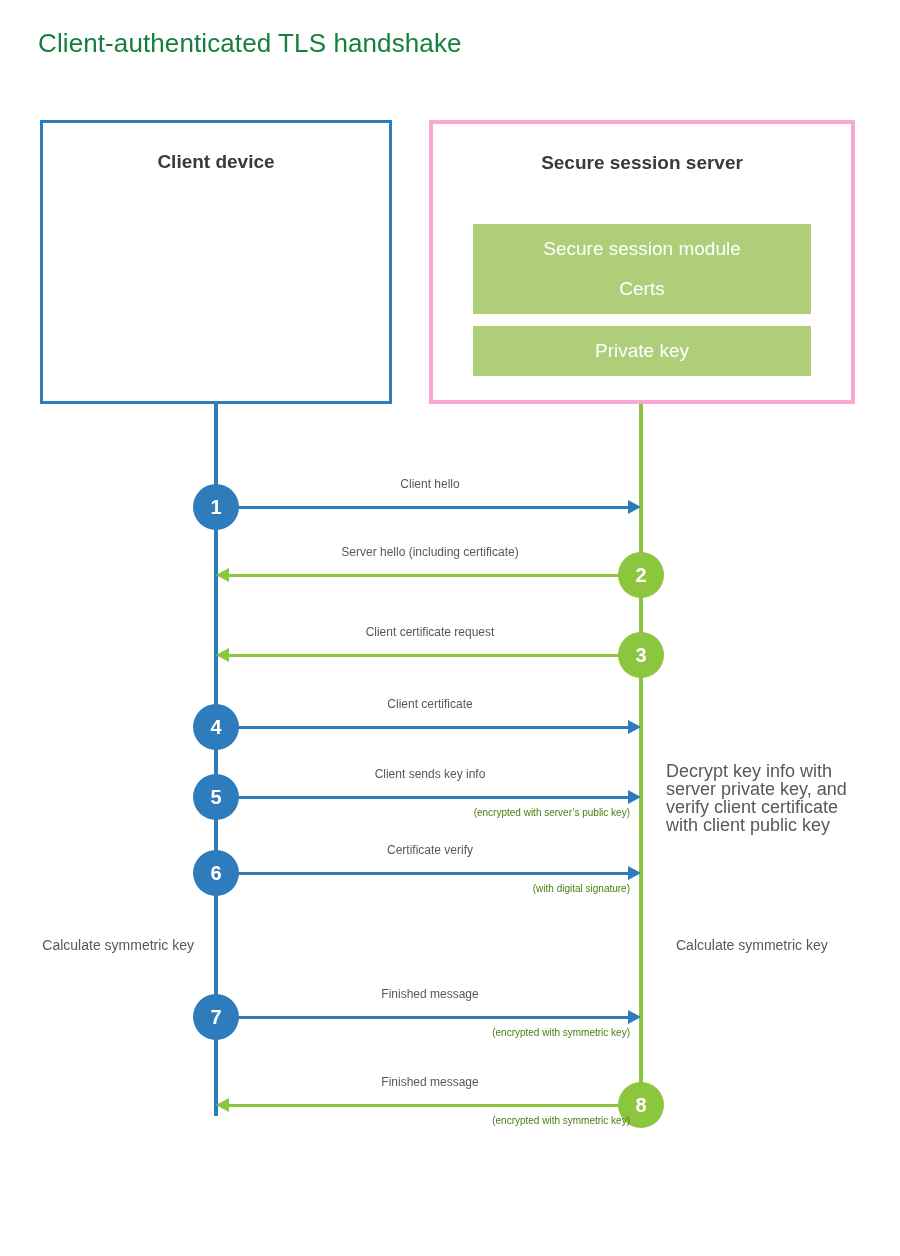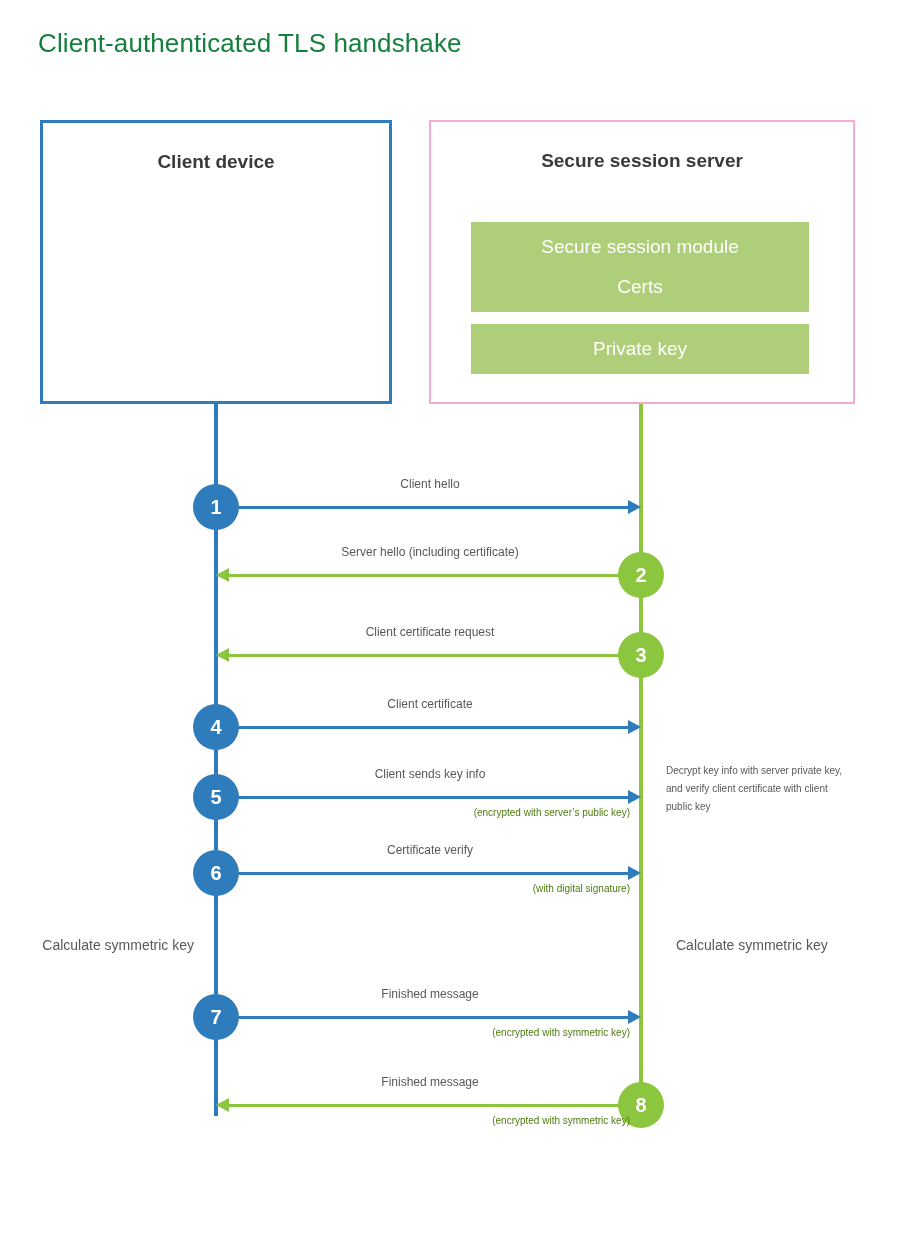--- a/index.html
+++ b/index.html
@@ -38,21 +38,21 @@
     top: 120px;
     width: 352px;
     height: 284px;
     border: 3px solid #2f7cbd;
   }
   #server-box {
     left: 429px;
     top: 120px;
     width: 426px;
     height: 284px;
-    border: 2px solid #f9a8d4;
+    border: 4px solid #f9a8d4;
   }
   .actor-title {
     position: absolute;
     left: 0;
     right: 0;
     top: 28px;
     text-align: center;
     font-size: 19px;
     font-weight: bold;
     color: #3a3a3c;
@@ -182,21 +182,21 @@
     text-align: right;
     font-size: 10px;
     color: #4d7c0f;
     top: 10px;
     white-space: nowrap;
   }
 
   
   .side-note {
     position: absolute;
-    font-size: 10px;
+    font-size: 18px;
     line-height: 18px;
     color: #58585a;
   }
   #server-decrypt-note {
     left: 666px;
     top: 762px;
     width: 190px;
     text-align: left;
   }
   #client-calc-note {

